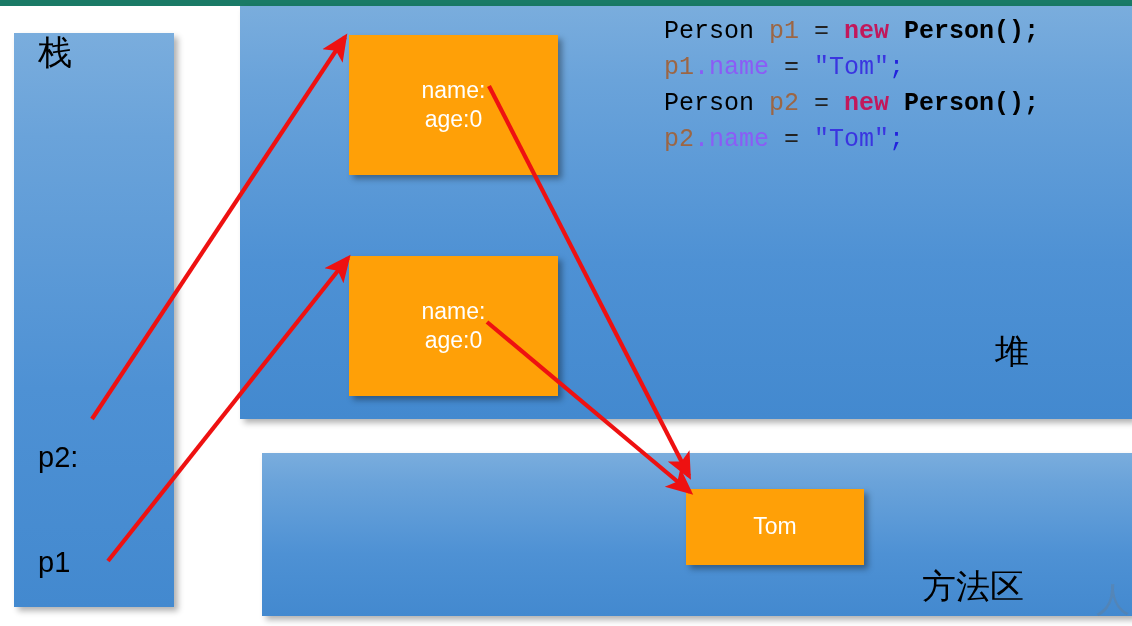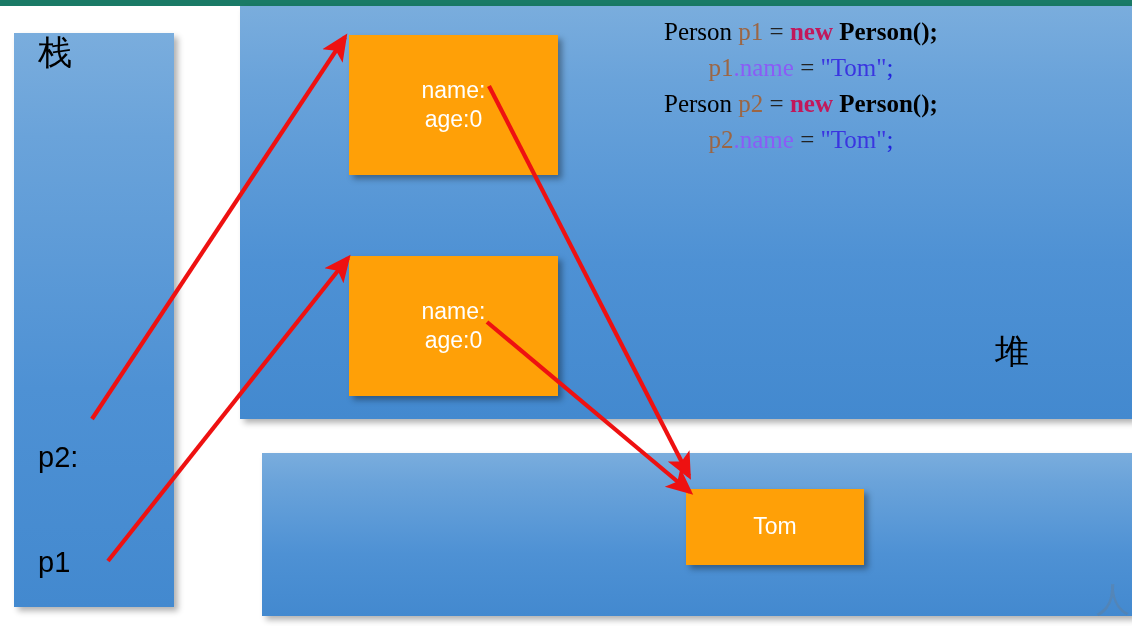--- a/index.html
+++ b/index.html
@@ -63,25 +63,24 @@
     font-size: 29px;
     line-height: 1;
     white-space: nowrap;
   }
 
   
   #code-block {
     position: absolute;
     left: 664px;
     top: 14px;
-    font-family: Liberation Serif, serif;
+    font-family: Liberation Mono, monospace;
     font-size: 25px;
     line-height: 36px;
     white-space: pre;
-    text-align: center;
   }
   #code-block .ln { display: block; }
   .t-type  { color: #000000; }
   .t-var   { color: #9c6644; }
   .t-op    { color: #222222; }
   .t-kw    { color: #c2185b; font-weight: bold; }
   .t-cls   { color: #000000; font-weight: bold; }
   .t-fld   { color: #8b5cf6; }
   .t-str   { color: #3a35e0; }
   .t-pun   { color: #2222dd; }
@@ -132,20 +131,21 @@
     <span class="fld">age:0</span>
   </div>
 
   <div class="orange-box" id="obj2" style="left:349px; top:256px; width:209px; height:140px;">
     <span class="fld">name:</span>
     <span class="fld">age:0</span>
   </div>
 
   <div class="blue-panel" id="method-panel" style="left:262px; top:453px; width:870px; height:163px;"></div>
 
+  <div class="cn-label" id="method-label" style="left:922px; top:569px;">方法区</div>
 
   <div class="orange-box" id="const-tom" style="left:686px; top:489px; width:178px; height:76px;">
     <span class="fld">Tom</span>
   </div>
 
   <svg id="arrows" viewBox="0 0 1132 626">
     <defs>
       <marker id="ah" markerWidth="7" markerHeight="7" refX="5.4" refY="3" orient="auto" markerUnits="strokeWidth">
         <path d="M0,0.1 L6.4,3 L0,5.9 L1.5,3 Z" fill="#ee1111"></path>
       </marker>

